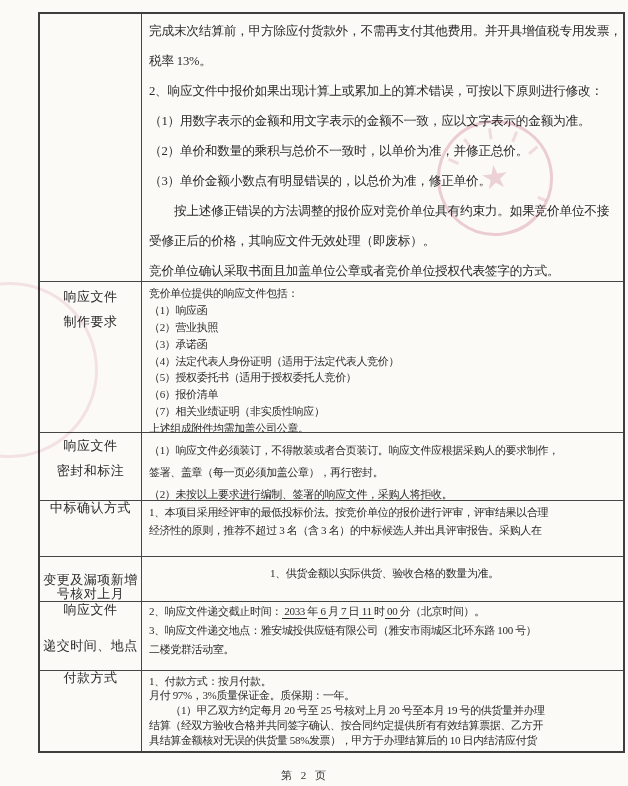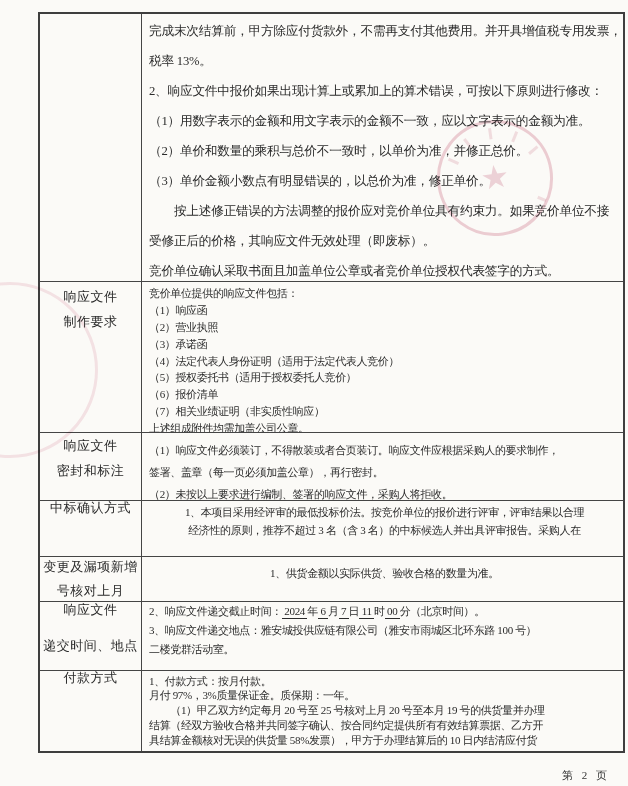--- a/index.html
+++ b/index.html
@@ -62,25 +62,25 @@
 
   .r1 .content-cell { padding-top: 3px; }
   .r1 .line { height: 16.9px; line-height: 16.9px; }
   .r1 .label-cell { justify-content: flex-start; padding-top: 8px; gap: 11px; }
 
   .r2 .content-cell { padding-top: 6px; }
   .r2 .line { height: 22px; line-height: 22px; }
   .r2 .label-cell { justify-content: flex-start; padding-top: 6px; gap: 11px; }
 
   .r3 .content-cell { padding-top: 3px; }
-  .r3 .line { height: 17.5px; line-height: 17.5px; text-align: center; }
+  .r3 .line { height: 17.5px; line-height: 17.5px; }
 
   .r4 .content-cell { padding-top: 8px; }
   .r4 .line { height: 17px; line-height: 17px; text-align: center; }
-  .r4 .label-cell { justify-content: flex-start; padding-top: 3px; gap: 10px; }
+  .r4 .label-cell { justify-content: flex-end; padding-top: 3px; gap: 0; }
 
   .r5 .content-cell { padding-top: 0px; }
   .r5 .line { height: 19px; line-height: 19px; }
   .r5 .label-cell { justify-content: flex-start; padding-top: 1px; gap: 22px; }
 
   .r6 .content-cell { padding-top: 2.5px; }
   .r6 .line { height: 14.9px; line-height: 14.9px; }
 
   
   .stamp { position: absolute; border-radius: 50%; pointer-events: none; mix-blend-mode: multiply; z-index: 5; }
@@ -111,21 +111,21 @@
   .stamp-left {
     left: -78px; top: 282px;
     width: 176px; height: 176px;
     border: 3px solid rgba(213, 131, 153, 0.20);
   }
   
   .footer {
     position: absolute;
     left: 0; width: 610px;
     top: 768px;
-    text-align: right;
+    text-align: center;
     font-size: 11px;
     letter-spacing: 3px;
     color: #333333;
   }
 </style>
 </head>
 <body>
 
 <div class="page">
 
@@ -189,21 +189,21 @@
       <div class="content-cell">
           <div class="line"><span>1、供货金额以实际供货、验收合格的数量为准。</span></div>
         </div>
     </div>
     <div class="row r5">
       <div class="label-cell">
           <div class="lab-line">响应文件</div>
           <div class="lab-line">递交时间、地点</div>
         </div>
       <div class="content-cell">
-          <div class="line"><span>2、响应文件递交截止时间：</span><span class="u"> 2024 </span><span>年</span><span class="u"> 6 </span><span>月</span><span class="u"> 7 </span><span>日</span><span class="u"> 11 </span><span>时</span><span class="u"> 00 </span><span>分（北京时间）。</span></div>
+          <div class="line"><span>2、响应文件递交截止时间：</span><span class="u"> 2033 </span><span>年</span><span class="u"> 6 </span><span>月</span><span class="u"> 7 </span><span>日</span><span class="u"> 11 </span><span>时</span><span class="u"> 00 </span><span>分（北京时间）。</span></div>
           <div class="line"><span>3、响应文件递交地点：雅安城投供应链有限公司（雅安市雨城区北环东路 100 号）</span></div>
           <div class="line"><span>二楼党群活动室。</span></div>
         </div>
     </div>
     <div class="row r6">
       <div class="label-cell">
           <div class="lab-line">付款方式</div>
         </div>
       <div class="content-cell">
           <div class="line"><span>1、付款方式：按月付款。</span></div>

